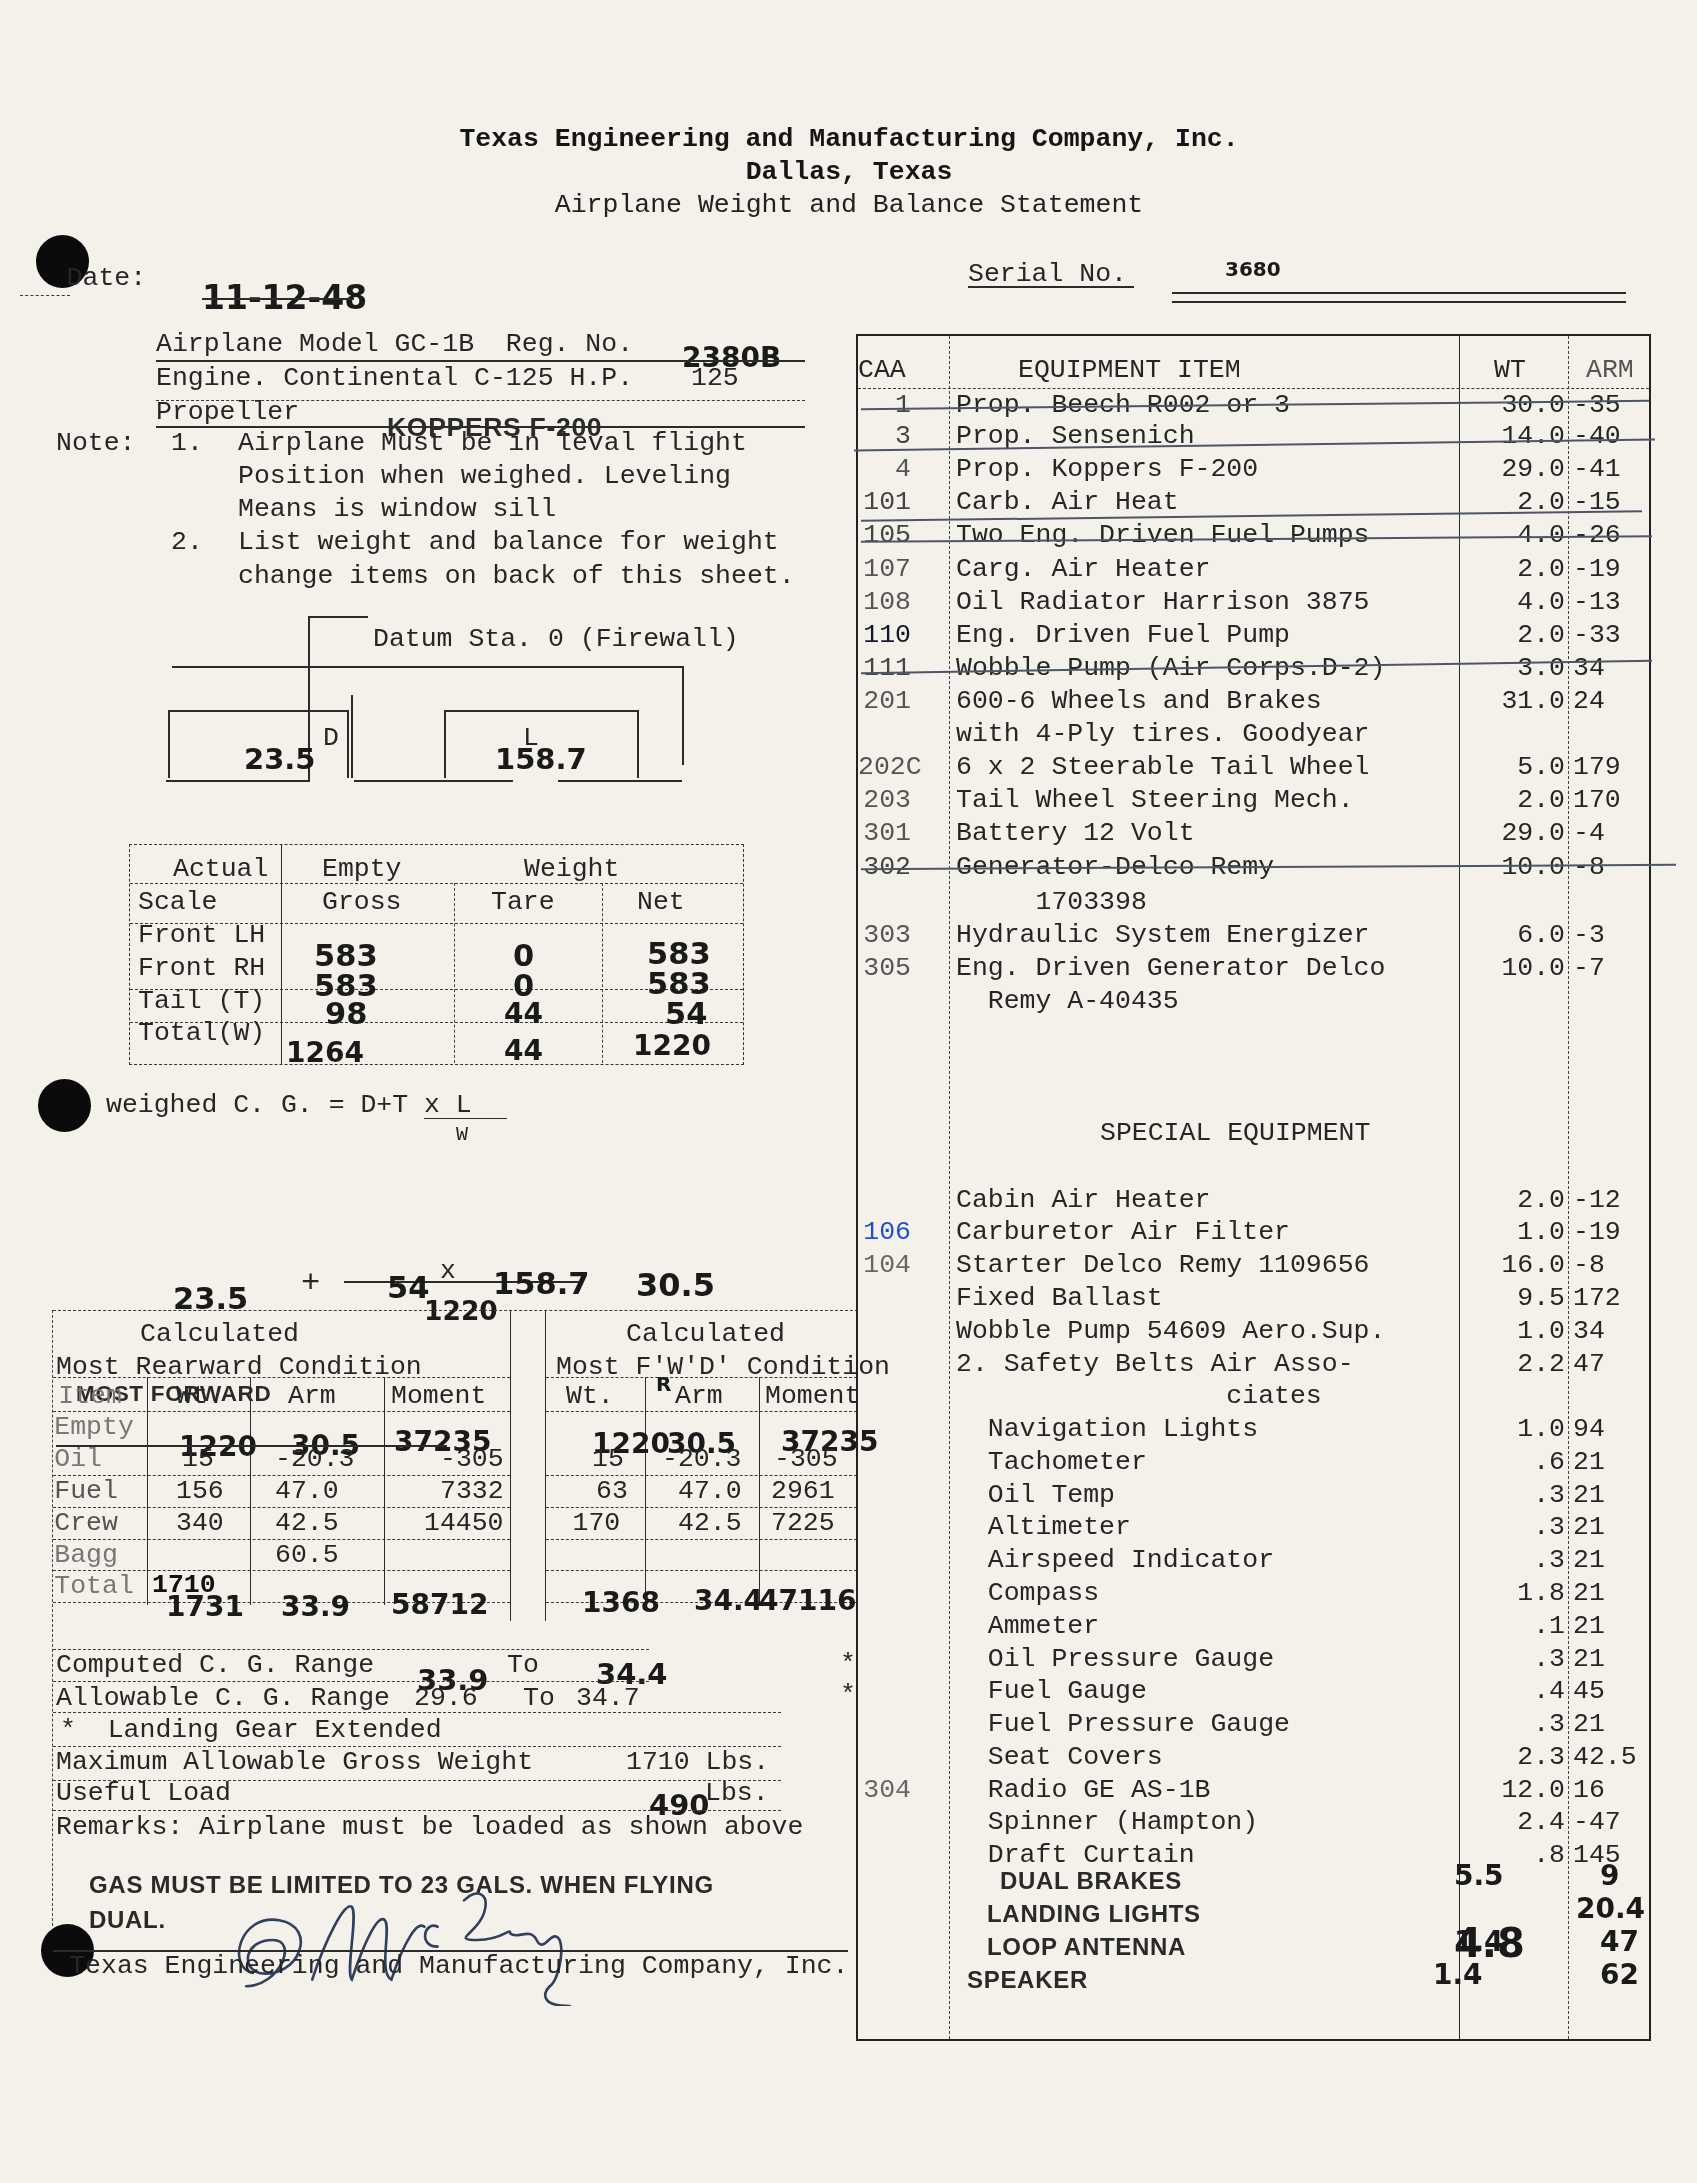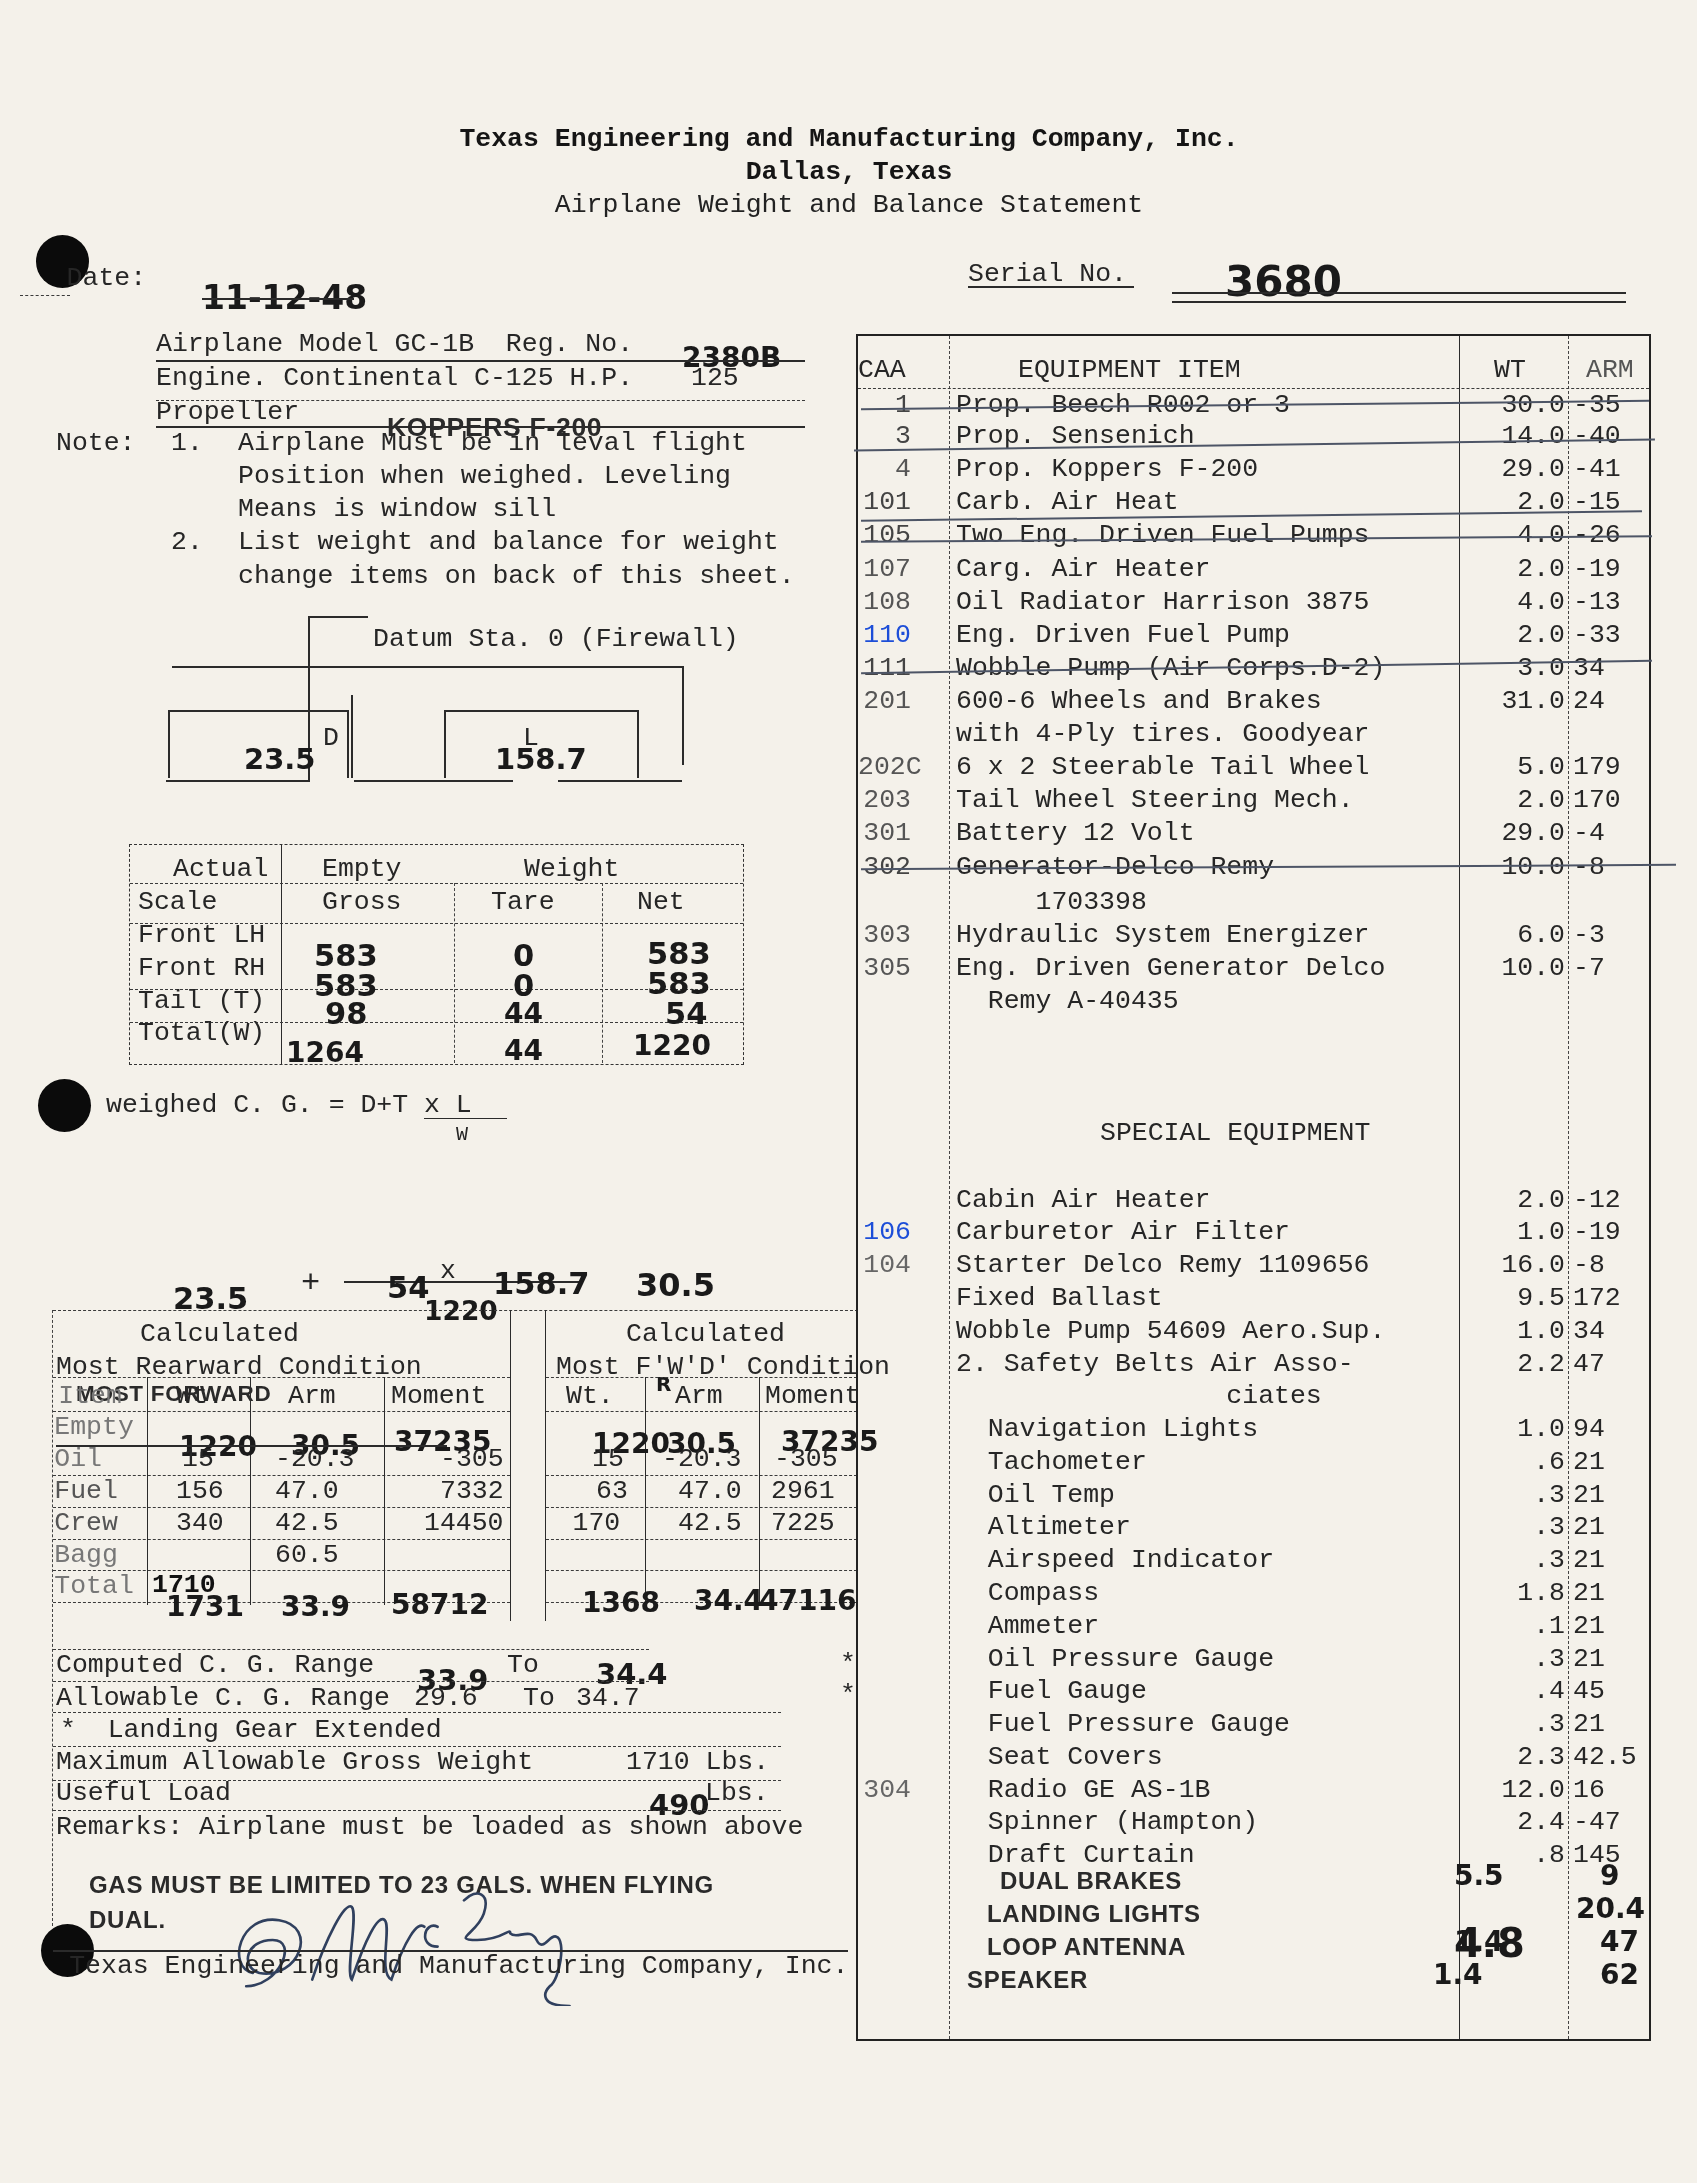--- a/index.html
+++ b/index.html
@@ -47,21 +47,21 @@
 <div class="title" style="top:156px;">Dallas, Texas</div>
 <div class="title" style="top:189px;font-weight:normal;color:#222;">Airplane Weight and Balance Statement</div>
 
 <div class="abs tw" style="left:52px;top:262px;padding-left:14.6px;">Date:</div>
 <div class="dline" style="left:20px;top:295px;width:50px;"></div>
 <div class="abs hand" style="left:202px;top:278px;font-size:33px;">11-12-48</div>
 <div class="hline" style="left:202px;top:298px;width:152px;"></div>
 
 <div class="abs tw" style="left:968px;top:258px;">Serial No.</div>
 <div class="hline" style="left:968px;top:286px;width:166px;"></div>
-<div class="abs hand" style="left:1225px;top:257px;font-size:42px;">3680</div>
+<div class="abs hand" style="left:1225px;top:257px;font-size:20px;">3680</div>
 <div class="hline" style="left:1172px;top:292px;width:454px;"></div>
 <div class="hline" style="left:1172px;top:301px;width:454px;"></div>
 
 <div class="abs tw" style="left:156px;top:328px;">Airplane Model GC-1B  Reg. No.</div>
 <div class="abs hand" style="left:682px;top:341px;font-size:28px;">2380B</div>
 <div class="hline" style="left:156px;top:360px;width:649px;"></div>
 <div class="abs tw" style="left:156px;top:362px;">Engine. Continental C-125 H.P.</div>
 <div class="abs tw" style="left:691px;top:362px;">125</div>
 <div class="dline" style="left:156px;top:400px;width:649px;"></div>
 <div class="abs tw" style="left:156px;top:396px;">Propeller</div>
@@ -332,21 +332,21 @@
         <div class="eq-wt tw">2.0</div>
         <div class="eq-arm tw">-19</div>
       </div>
       <div class="eq-row" style="top:250px;">
         <div class="eq-caa tw" style="color:#555;">108</div>
         <div class="eq-item tw">Oil Radiator Harrison 3875</div>
         <div class="eq-wt tw">4.0</div>
         <div class="eq-arm tw">-13</div>
       </div>
       <div class="eq-row" style="top:283px;">
-        <div class="eq-caa tw" style="color:#1d4ed8;">110</div>
+        <div class="eq-caa tw" style="color:#0f172a;">110</div>
         <div class="eq-item tw">Eng. Driven Fuel Pump</div>
         <div class="eq-wt tw">2.0</div>
         <div class="eq-arm tw">-33</div>
       </div>
       <div class="eq-row" style="top:316px;">
         <div class="eq-caa tw" style="color:#444;">111</div>
         <div class="eq-item tw">Wobble Pump (Air Corps.D-2)</div>
         <div class="eq-wt tw">3.0</div>
         <div class="eq-arm tw">34</div>
       </div>

